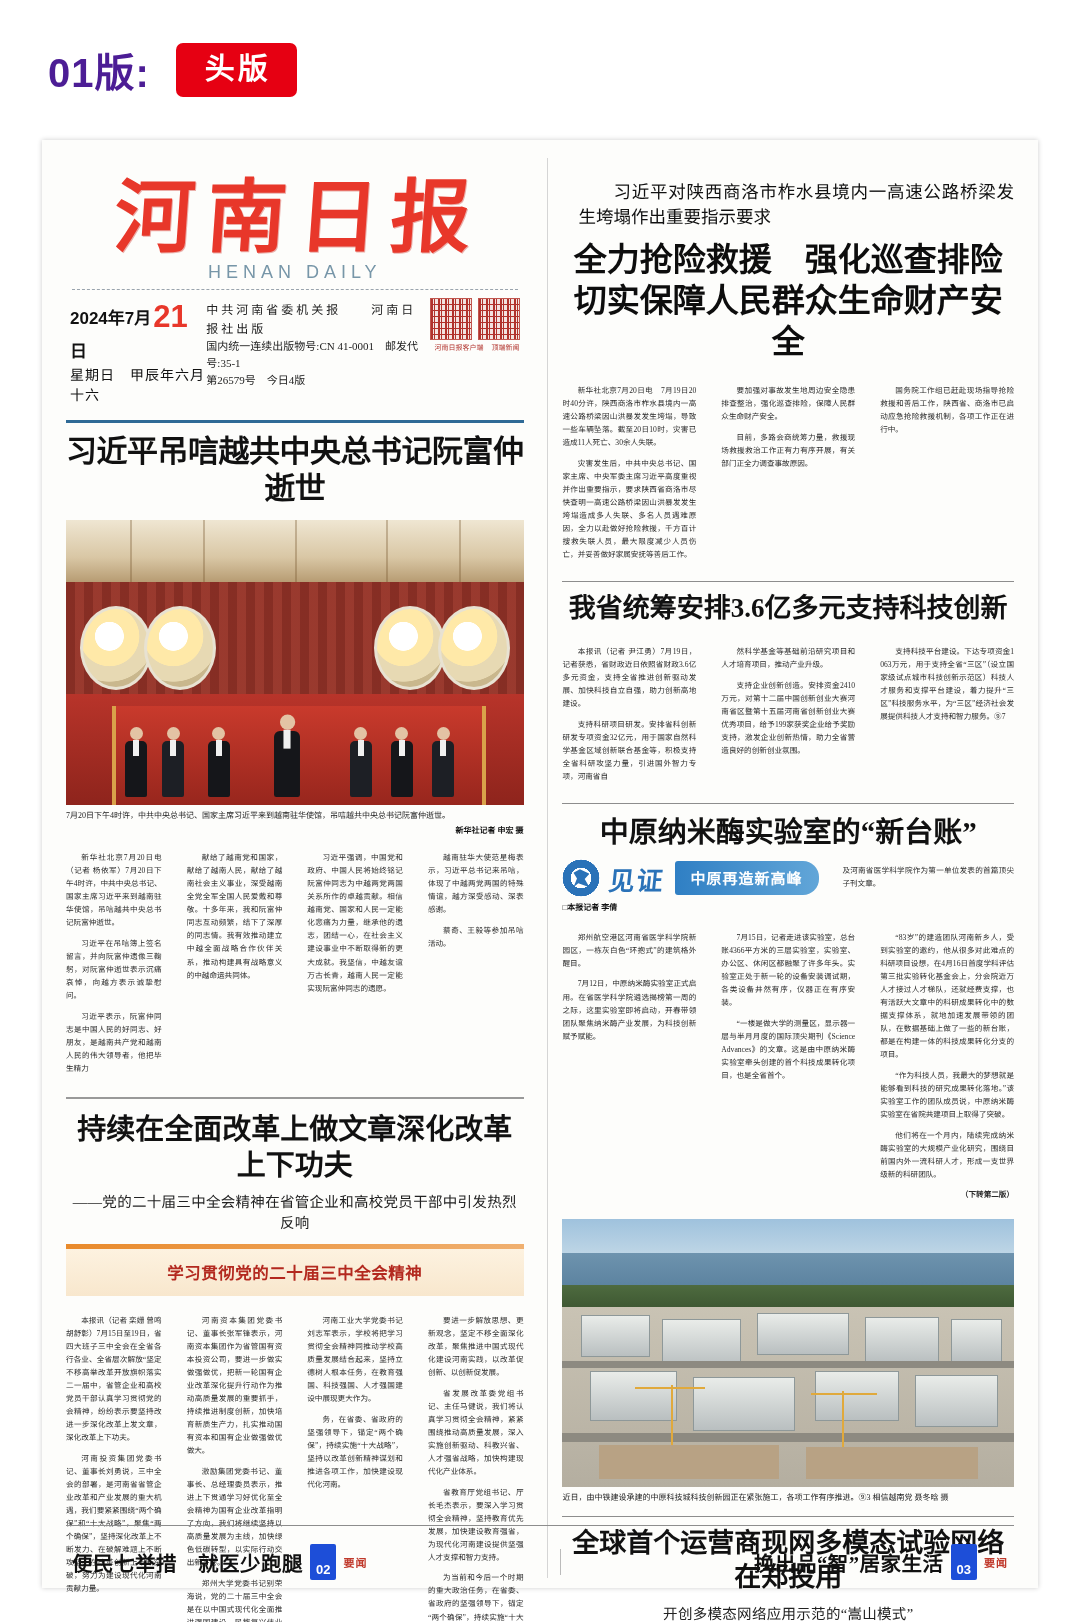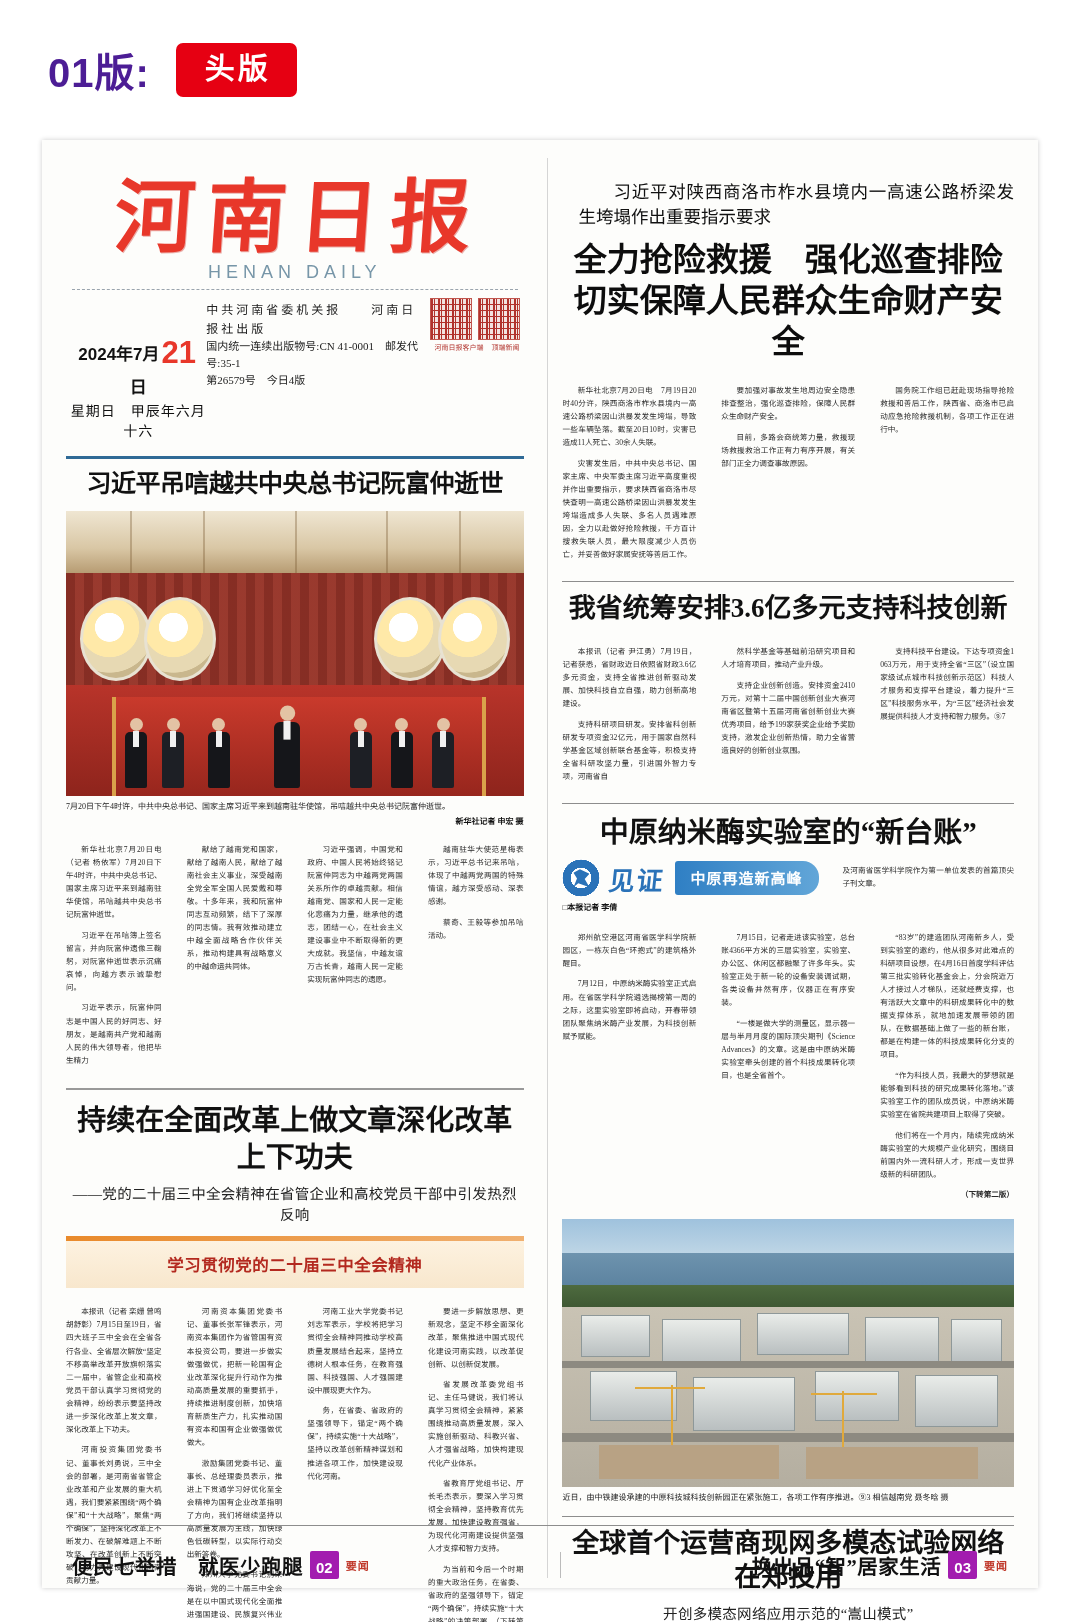--- a/index.html
+++ b/index.html
@@ -95,21 +95,21 @@
   .masthead-rule {
     border-top: 1px dashed #9aa4ad;
     margin: 6px 6px 5px 6px;
   }
   .masthead-info {
     display: flex;
     align-items: flex-start;
     justify-content: space-between;
     padding: 0 4px;
   }
-  .mh-date { text-align: center; line-height: 1.45; margin-top: 36px; }
+  .mh-date { text-align: left; line-height: 1.45; }
   .mh-date-line1 {
     font-family: "Liberation Sans", sans-serif;
     font-size: 17px; color: #111; font-weight: bold;
   }
   .mh-day-num {
     color: #e8372a; font-size: 31px; font-weight: bold;
     font-family: "Liberation Sans", sans-serif;
     vertical-align: -3px; padding: 0 2px;
   }
   .mh-date-line2 {
@@ -130,21 +130,21 @@
   .qr-caps { display:flex; gap: 8px; font-size: 7px; color: #b1322c; justify-content: flex-end; margin-top: 2px;}
 
   
   .rule-thick { border-top: 3px solid #2f6a96; margin: 14px 0 10px 0; }
   .rule-thin  { border-top: 1px solid #8d8d8d; margin: 12px 0 10px 0; }
   .rule-gray  { border-top: 2px solid #999; margin: 14px 0 12px 0; }
 
   .hl-main {
     font-family: "Liberation Serif", serif;
     font-weight: bold;
-    font-size: 25px;
+    font-size: 31px;
     letter-spacing: -0.5px;
     text-align: center;
     line-height: 1.2;
     color: #111;
   }
   .kicker {
     font-size: 17.5px;
     line-height: 1.45;
     color: #111;
     text-align: justify;
@@ -286,23 +286,23 @@
     align-items: center;
     justify-content: space-between;
     padding: 13px 6px 2px 6px;
   }
   .f-item { display: flex; align-items: center; gap: 7px; }
   .f-title {
     font-family: "Liberation Serif", serif; font-weight: bold;
     font-size: 20.5px; color: #111; letter-spacing: .5px;
   }
   .f-num {
-    background: #a21caf; color: #fff; font-weight: bold;
+    background: #1d4ed8; color: #fff; font-weight: bold;
     font-family:"Liberation Sans", sans-serif;
-    font-size: 15px; padding: 8px 6px 3px 6px; border-radius: 2px;
+    font-size: 13px; padding: 18px 6px 3px 6px; border-radius: 2px;
   }
   .f-sec { font-size: 11px; color:#c0392b; font-weight:bold; letter-spacing:1px; }
   .f-sep { width: 1px; height: 26px; background: #bbb; }
 </style>
 </head>
 <body>
 
 <div class="page">
 
   <div class="topbar">

